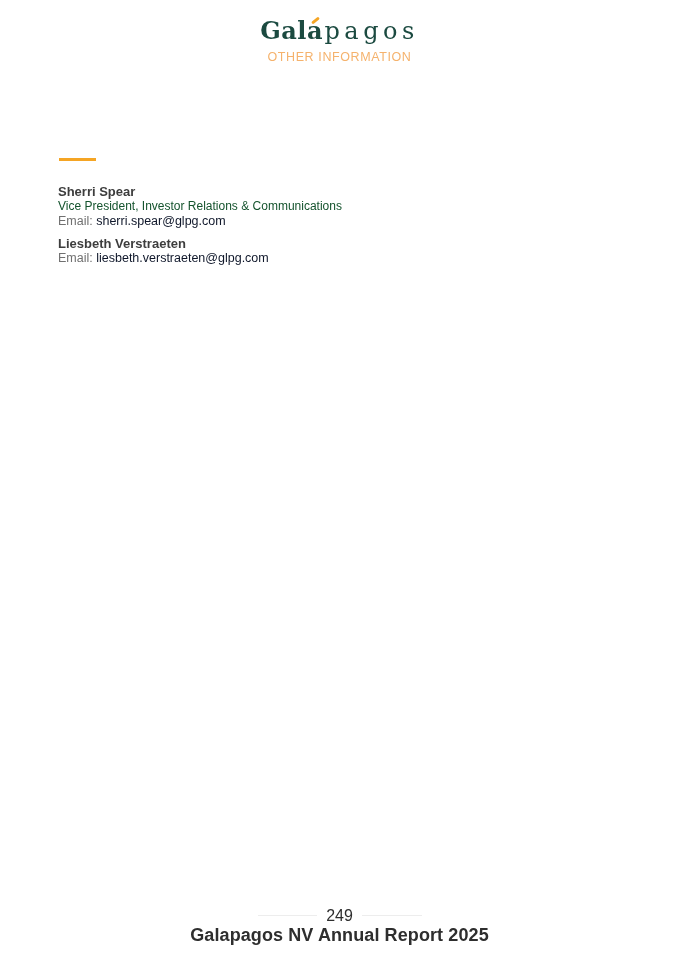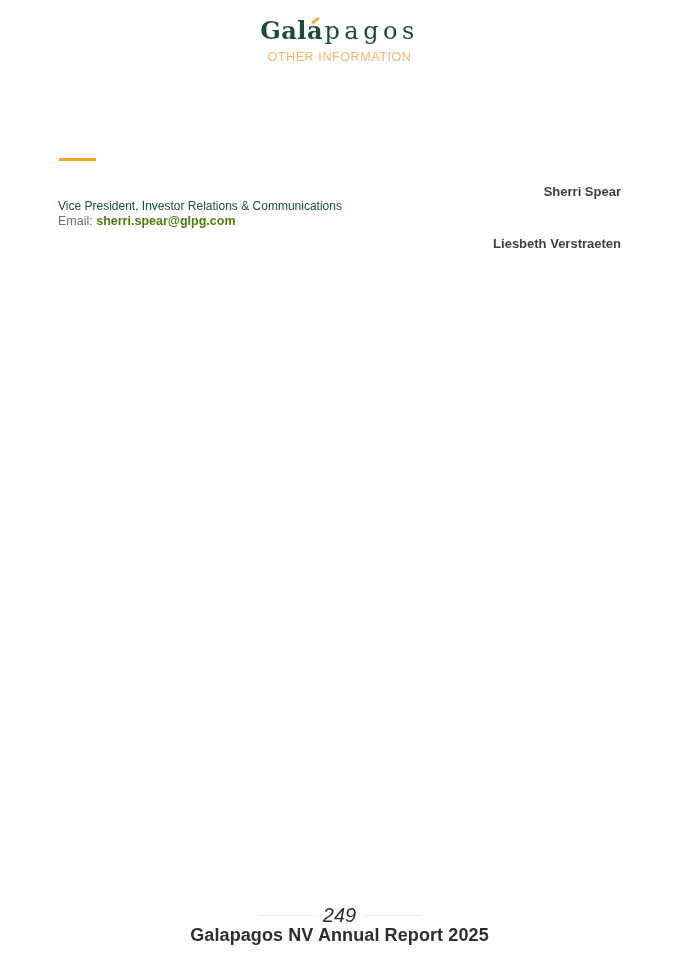--- a/index.html
+++ b/index.html
@@ -61,50 +61,48 @@
     width: 37px; height: 3px;
     background: #f5a524;
     margin: 8px 0 0 1px;
   }
   .contact-block { margin-top: 23px; }
   .contact-block + .contact-block { margin-top: 7px; }
   .contact-name {
     font-size: 13px; line-height: 15px;
     font-weight: 700;
     color: #3d3d3d;
-    text-align: right;
   }
   .contact-role {
     font-size: 12px; line-height: 15px;
     color: #14532d;
   }
   .contact-email-line {
     font-size: 12.5px; line-height: 15px;
     color: #707070;
   }
   .email-link {
-    color: #4d7c0f;
-    font-weight: 700;
+    color: #0f172a;
+    font-weight: 400;
     cursor: pointer;
   }
 
   
   .page-num-row {
     position: absolute; top: 907px; left: 0; right: 0;
   }
   .pn-wrap {
     width: 164px; margin: 0 auto;
     display: flex; align-items: center;
   }
   .pn-line { flex: 1; height: 1px; background: #ededed; }
   .pn-num {
     padding: 0 9px;
-    font-size: 20px; line-height: 17px;
+    font-size: 16px; line-height: 17px;
     color: #2e2e2e;
-    font-style: italic;
   }
   .report-title {
     position: absolute; top: 926px; left: 0; right: 0;
     text-align: center;
     font-size: 18px; line-height: 18px;
     font-weight: 600;
     color: #2e2e2e;
     letter-spacing: 0.1px;
   }
 </style>
@@ -125,20 +123,24 @@
       <div class="contact-name">Sherri Spear</div>
       <div class="contact-role">Vice President, Investor Relations &amp; Communications</div>
       <div class="contact-email-line">
         <span>Email:</span>
         <span class="email-link">sherri.spear@glpg.com</span>
       </div>
     </div>
 
     <div class="contact-block">
       <div class="contact-name">Liesbeth Verstraeten</div>
+      <div class="contact-email-line">
+        <span>Email:</span>
+        <span class="email-link">liesbeth.verstraeten@glpg.com</span>
+      </div>
     </div>
   </div>
 
   <div class="page-num-row">
     <div class="pn-wrap">
       <span class="pn-line"></span>
       <span class="pn-num">249</span>
       <span class="pn-line"></span>
     </div>
   </div>

